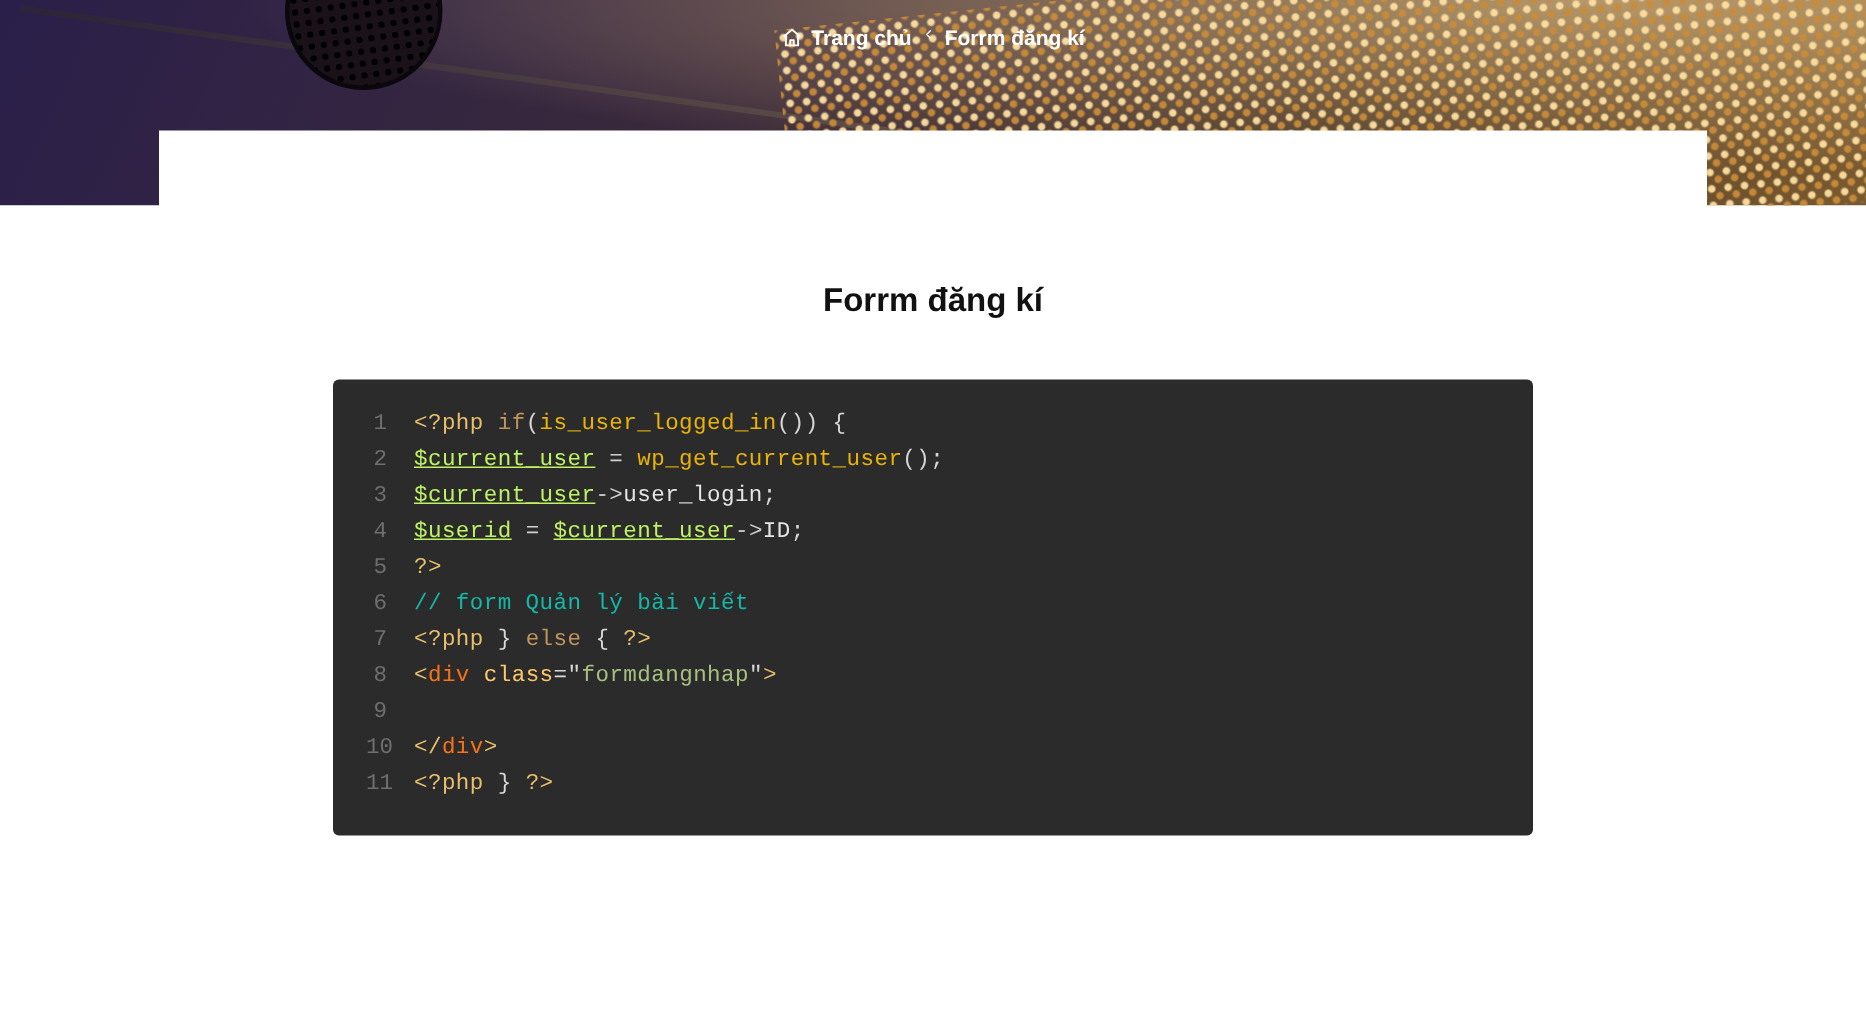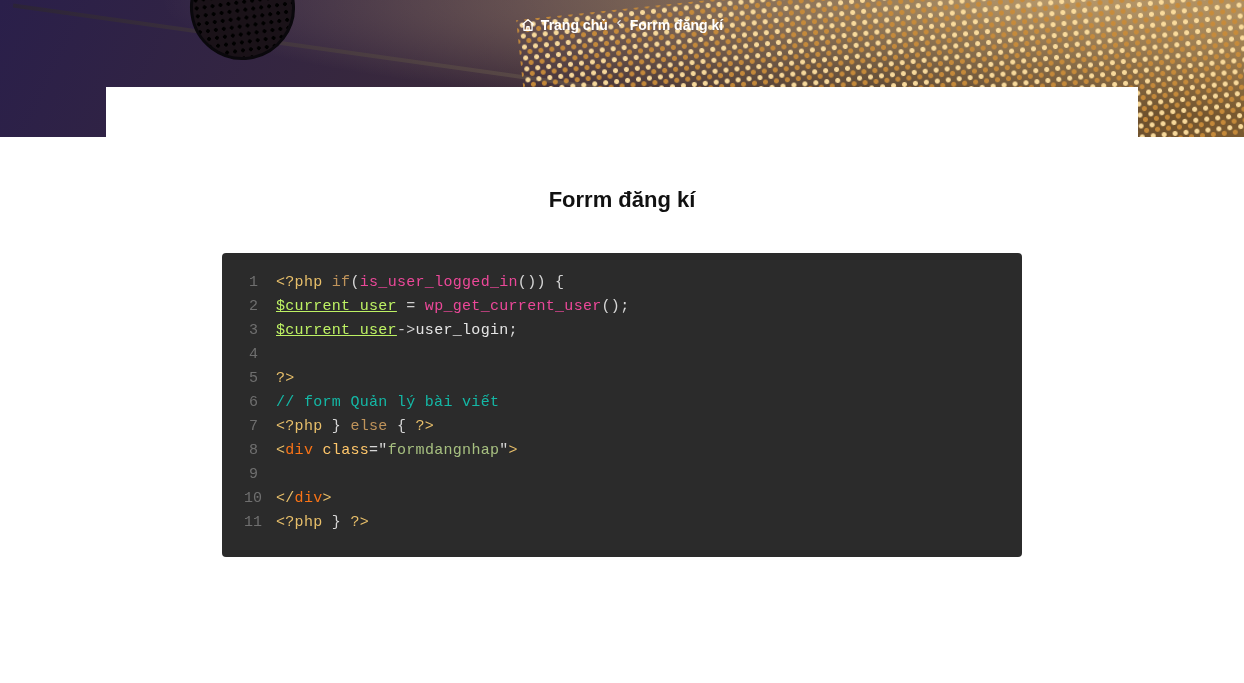--- a/index.html
+++ b/index.html
@@ -104,21 +104,21 @@
     user-select: none;
     flex-shrink: 0;
   }
   .code-line {
     white-space: pre;
     letter-spacing: 0.3px;
   }
   
   .tag   { color: #e8bf6a; }      
   .kw    { color: #c0945b; }      
-  .func  { color: #ec4899; }      
+  .func  { color: #eab308; }      
   .var   { color: #bef264; text-decoration: underline; }      
   .arrow { color: #cfcfcf; }      
   .prop  { color: #e5e5e5; margin-top: 48px; }      
   .punc  { color: #d6d6d6; }      
   .str   { color: #a7c080; }      
   .eltag { color: #e8bf6a; }      
   .elname{ color: #f97316; }      
   .attr  { color: #ffc76b; }      
   .cmt   { color: #14b8a6; }      
 </style>
@@ -160,20 +160,21 @@
       <div class="code-row">
         <div class="gutter">2</div>
         <div class="code-line"><span class="var">$current_user</span><span class="arrow"> = </span><span class="func">wp_get_current_user</span><span class="punc">();</span></div>
       </div>
       <div class="code-row">
         <div class="gutter">3</div>
         <div class="code-line"><span class="var">$current_user</span><span class="arrow">-&gt;</span><span class="prop">user_login</span><span class="punc">;</span></div>
       </div>
       <div class="code-row">
         <div class="gutter">4</div>
+        <div class="code-line"><span class="var">$userid</span><span class="arrow"> = </span><span class="var">$current_user</span><span class="arrow">-&gt;</span><span class="prop">ID</span><span class="punc">;</span></div>
       </div>
       <div class="code-row">
         <div class="gutter">5</div>
         <div class="code-line"><span class="tag">?&gt;</span></div>
       </div>
       <div class="code-row">
         <div class="gutter">6</div>
         <div class="code-line"><span class="cmt">// form Quản lý bài viết</span></div>
       </div>
       <div class="code-row">

